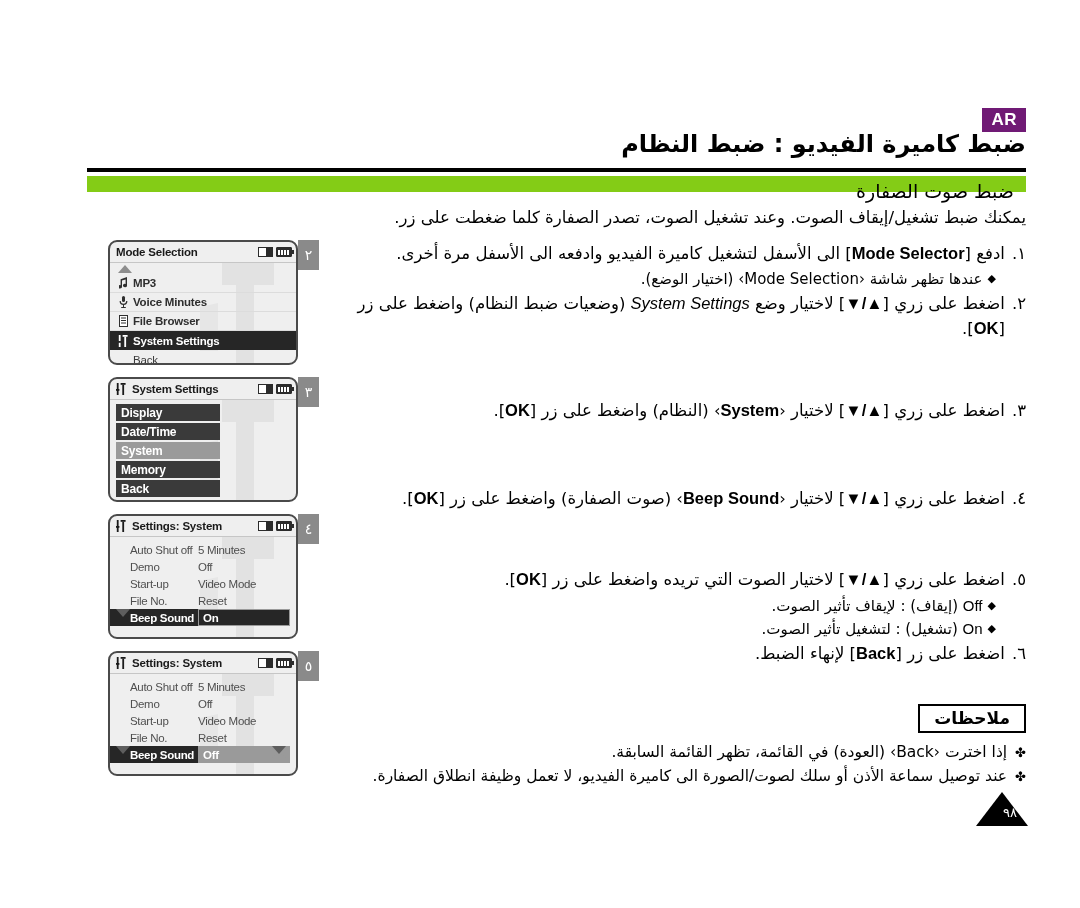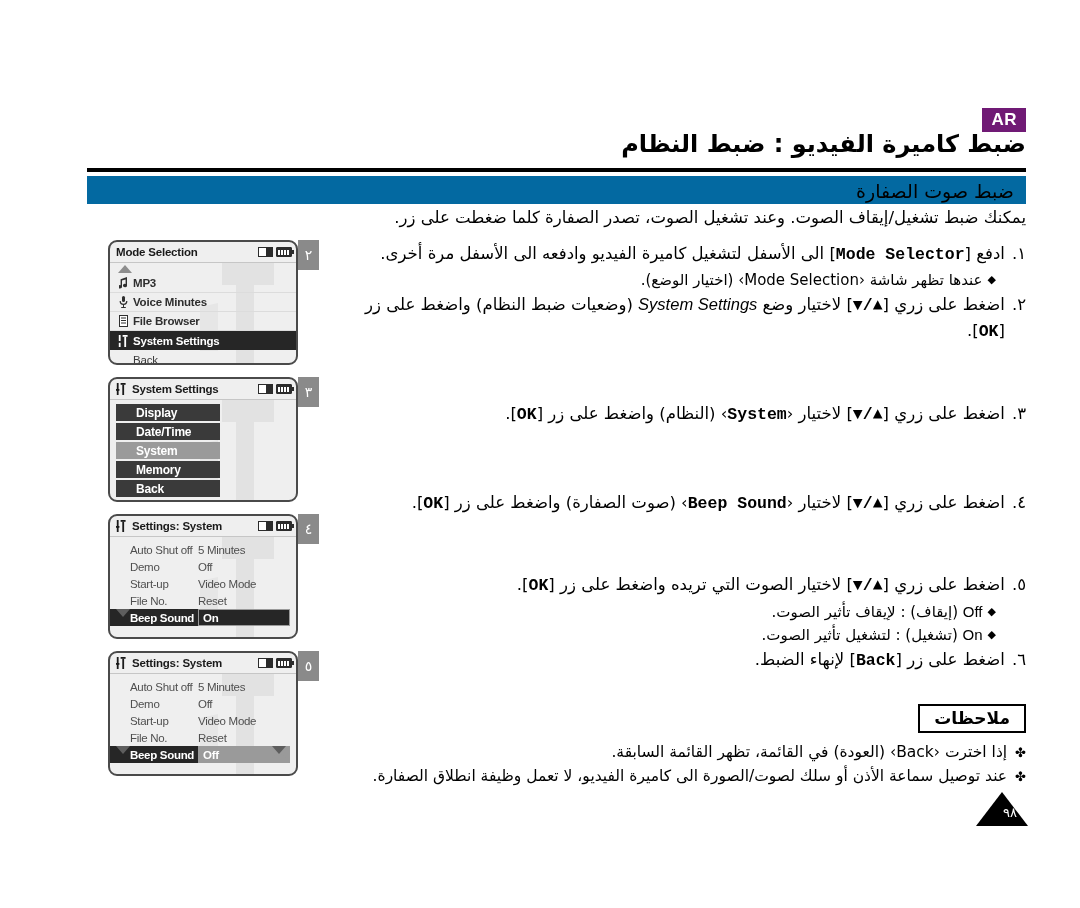--- a/index.html
+++ b/index.html
@@ -51,22 +51,22 @@
     left: 87px;
     width: 939px;
     height: 4px;
     background: #000000;
   }
   #subtitle-bar {
     position: absolute;
     top: 176px;
     left: 87px;
     width: 939px;
-    height: 28px;
-    background: #0369a1;
+    height: 16px;
+    background: #84cc16;
     direction: rtl;
     text-align: right;
     box-sizing: border-box;
     padding: 2px 12px 0 0;
   }
   #subtitle-bar .subtitle-text {
     font-size: 19px;
     font-family: "DejaVu Sans", "Liberation Sans", sans-serif;
     color: #000;
     line-height: 26px;
@@ -226,21 +226,21 @@
   }
   .menu-btn {
     width: 104px;
     height: 17px;
     background: #3a3a3a;
     color: #ffffff;
     font-size: 12px;
     font-weight: bold;
     display: flex;
     align-items: center;
-    padding-left: 20px;
+    padding-left: 5px;
     box-sizing: border-box;
     margin-bottom: 2px;
     letter-spacing: -0.2px;
   }
   .menu-btn.highlight {
     background: #9a9a9a;
     color: #ffffff;
   }
 
   
@@ -359,21 +359,21 @@
   .step-text { flex: 1 1 auto; }
   .sub-line {
     font-size: 15px;
     line-height: 1.5;
     margin: 1px 0 0 0;
     padding-right: 30px;
     text-align: right;
   }
   .diamond { font-size: 11px; vertical-align: 2px; margin-left: 5px; }
   .lat {
-    font-family: Liberation Mono, monospace;
+    font-family: Liberation Sans, sans-serif;
     direction: ltr;
     unicode-bidi: isolate;
     font-weight: bold;
   }
   .lat-italic {
     font-family: "Liberation Sans", sans-serif;
     direction: ltr;
     unicode-bidi: isolate;
     font-style: italic;
     font-weight: normal;

